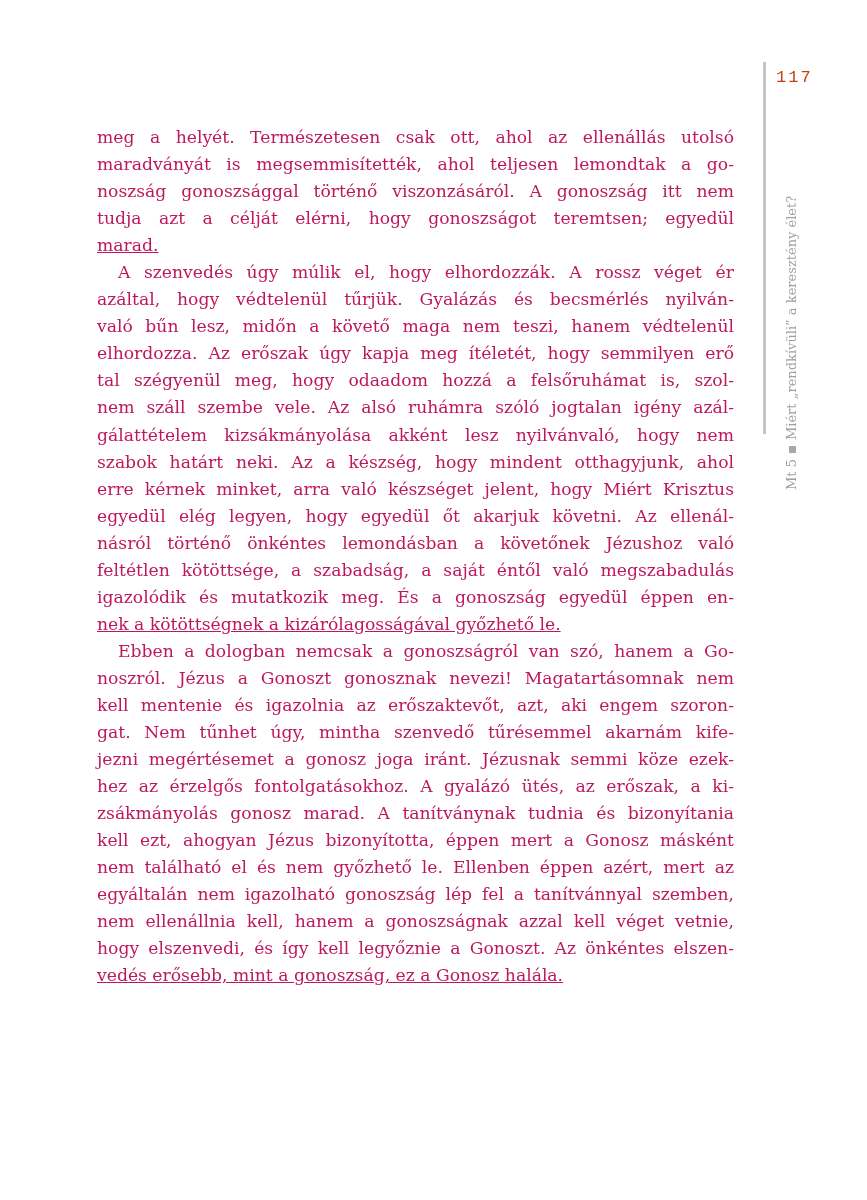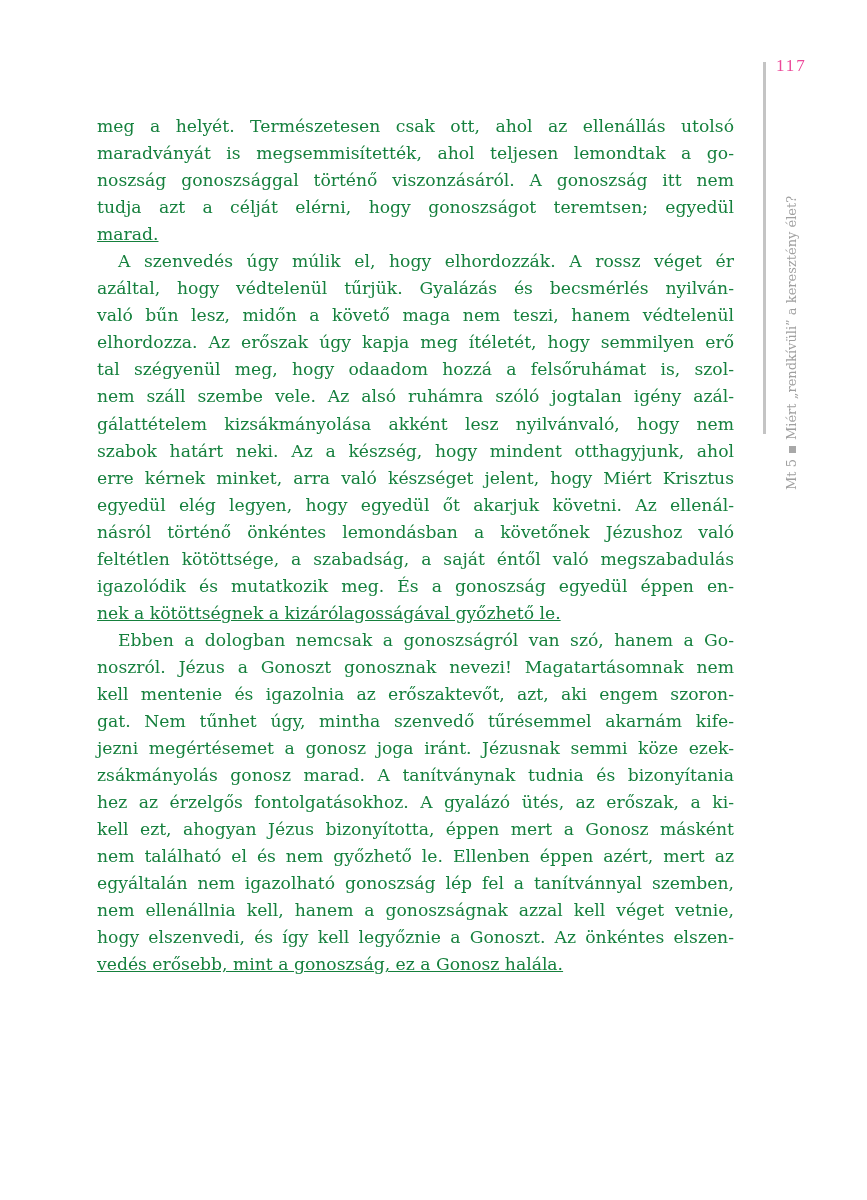--- a/index.html
+++ b/index.html
@@ -11,25 +11,25 @@
     width: 867px;
     height: 1200px;
     position: relative;
     overflow: hidden;
     font-family: "DejaVu Serif", "Liberation Serif", serif;
     color: #2b2b2b;
   }
   .page-number {
     position: absolute;
     left: 776px;
-    top: 56px;
+    top: 68px;
     font-size: 17px;
     letter-spacing: 2px;
-    color: #ec4899;
-    font-family: Liberation Serif, serif;
+    color: #c2410c;
+    font-family: Liberation Mono, monospace;
   }
   .margin-rule {
     position: absolute;
     left: 763px;
     top: 62px;
     width: 3px;
     height: 372px;
     background: #c4c4c4;
   }
   .running-head {
@@ -48,26 +48,26 @@
     display: inline-block;
     width: 7px;
     height: 7px;
     background: #a8a8a8;
     margin: 0 6px 1px 6px;
     vertical-align: middle;
   }
   .body-text {
     position: absolute;
     left: 97px;
-    top: 113px;
+    top: 124px;
     width: 637px;
     font-size: 17.2px;
     line-height: 27.05px;
     text-align: justify;
-    color: #15803d;
+    color: #be185d;
     hyphens: manual;
   }
   .line {
     display: block;
     text-align: justify;
     text-align-last: justify;
     white-space: nowrap;
     height: 27.05px;
     overflow: visible;
   }
@@ -111,22 +111,22 @@
       <span class="line">feltétlen kötöttsége, a szabadság, a saját éntől való megszabadulás</span>
       <span class="line">igazolódik és mutatkozik meg. És a gonoszság egyedül éppen en-</span>
       <span class="line last">nek a kötöttségnek a kizárólagosságával győzhető le.</span>
     </div>
     <div>
       <span class="line first-indent">Ebben a dologban nemcsak a gonoszságról van szó, hanem a Go-</span>
       <span class="line">noszról. Jézus a Gonoszt gonosznak nevezi! Magatartásomnak nem</span>
       <span class="line">kell mentenie és igazolnia az erőszaktevőt, azt, aki engem szoron-</span>
       <span class="line">gat. Nem tűnhet úgy, mintha szenvedő tűrésemmel akarnám kife-</span>
       <span class="line">jezni megértésemet a gonosz joga iránt. Jézusnak semmi köze ezek-</span>
+      <span class="line">hez az érzelgős fontolgatásokhoz. A gyalázó ütés, az erőszak, a ki-</span>
       <span class="line">zsákmányolás gonosz marad. A tanítványnak tudnia és bizonyítania</span>
-      <span class="line">hez az érzelgős fontolgatásokhoz. A gyalázó ütés, az erőszak, a ki-</span>
       <span class="line">kell ezt, ahogyan Jézus bizonyította, éppen mert a Gonosz másként</span>
       <span class="line">nem található el és nem győzhető le. Ellenben éppen azért, mert az</span>
       <span class="line">egyáltalán nem igazolható gonoszság lép fel a tanítvánnyal szemben,</span>
       <span class="line">nem ellenállnia kell, hanem a gonoszságnak azzal kell véget vetnie,</span>
       <span class="line">hogy elszenvedi, és így kell legyőznie a Gonoszt. Az önkéntes elszen-</span>
       <span class="line last">vedés erősebb, mint a gonoszság, ez a Gonosz halála.</span>
     </div>
   </div>
 
 </body></html>

